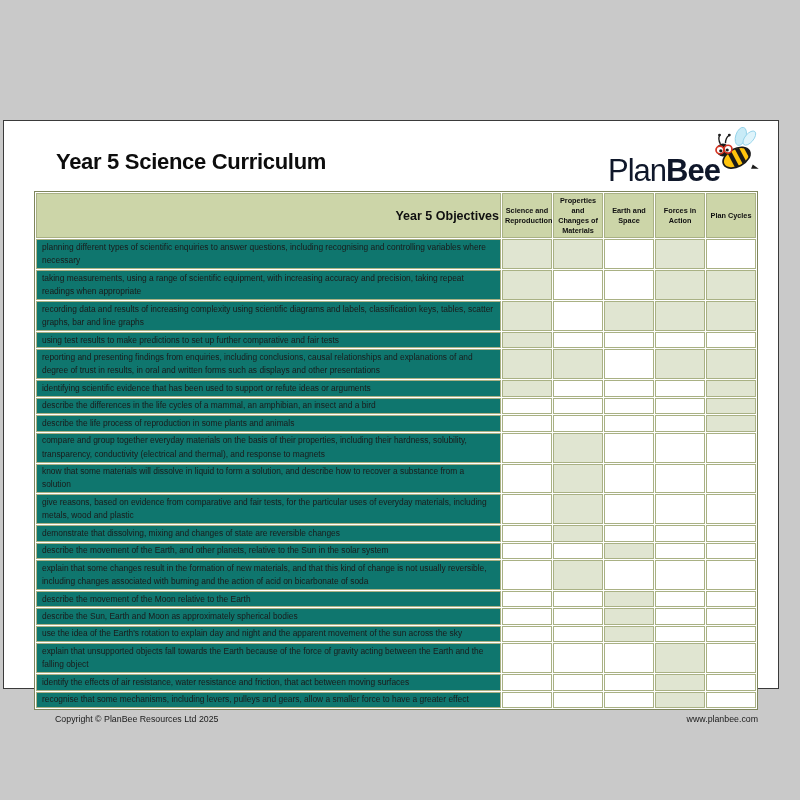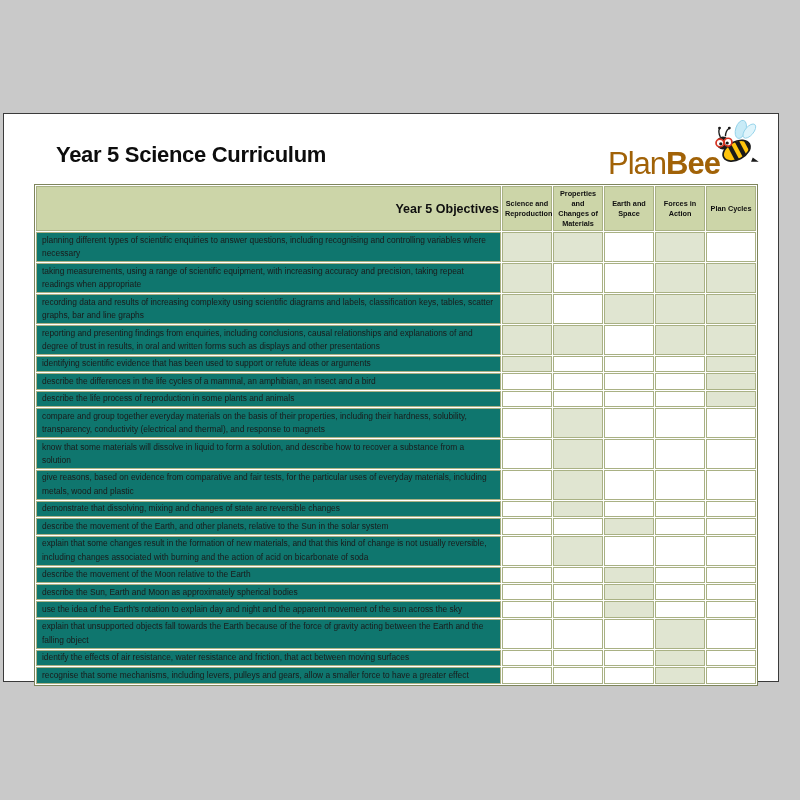--- a/index.html
+++ b/index.html
@@ -4,32 +4,32 @@
 <style>
   html,body{margin:0;padding:0;}
   body{
     width:800px;height:800px;position:relative;
     background:#c9c9c9;
     font-family:"Liberation Sans","DejaVu Sans",sans-serif;
     color:#111;
     -webkit-font-smoothing:antialiased;
   }
   .page{
-    position:absolute;left:3px;top:113px;width:776px;height:569px;
+    position:absolute;left:3px;top:120px;width:776px;height:569px;
     background:#ffffff;border:1px solid #3a3a3a;box-sizing:border-box;
   }
   .doc-title{
     position:absolute;left:52px;top:28px;
     font-size:22px;font-weight:bold;letter-spacing:-0.3px;color:#0d0d0d;
   }
   
   .logo{position:absolute;top:22px;right:30px;width:140px;height:48px;}
   .logo-text{
     position:absolute;left:0;bottom:2px;
-    font-size:31px;color:#a16207;letter-spacing:-1px;white-space:nowrap;
+    font-size:31px;color:#0f172a;letter-spacing:-1px;white-space:nowrap;
   }
   .logo-text .bee-bold{font-weight:bold;}
   .logo-bee{position:absolute;right:-12px;top:-16px;width:52px;height:46px;}
   
   .content{position:absolute;left:30px;top:70px;width:724px;}
   table.curriculum{
     width:724px;table-layout:fixed;
     border-collapse:separate;border-spacing:1.5px;
     background:#ffffff;
     border:1.5px solid #7e855c;
@@ -137,20 +137,28 @@
           </tr>
           <tr>
             <td class="obj">recording data and results of increasing complexity using scientific diagrams and labels, classification keys, tables, scatter graphs, bar and line graphs</td>
             <td class="mark shaded"></td>
             <td class="mark"></td>
             <td class="mark shaded"></td>
             <td class="mark shaded"></td>
             <td class="mark shaded"></td>
           </tr>
           <tr>
+            <td class="obj">using test results to make predictions to set up further comparative and fair tests</td>
+            <td class="mark shaded"></td>
+            <td class="mark"></td>
+            <td class="mark"></td>
+            <td class="mark"></td>
+            <td class="mark"></td>
+          </tr>
+          <tr>
             <td class="obj">reporting and presenting findings from enquiries, including conclusions, causal relationships and explanations of and degree of trust in results, in oral and written forms such as displays and other presentations</td>
             <td class="mark shaded"></td>
             <td class="mark shaded"></td>
             <td class="mark"></td>
             <td class="mark shaded"></td>
             <td class="mark shaded"></td>
           </tr>
           <tr>
             <td class="obj">identifying scientific evidence that has been used to support or refute ideas or arguments</td>
             <td class="mark shaded"></td>
@@ -267,15 +275,19 @@
             <td class="obj">recognise that some mechanisms, including levers, pulleys and gears, allow a smaller force to have a greater effect</td>
             <td class="mark"></td>
             <td class="mark"></td>
             <td class="mark"></td>
             <td class="mark shaded"></td>
             <td class="mark"></td>
           </tr>
         </tbody>
     </table>
 
+    <div class="footer-row">
+      <span class="copyright">Copyright © PlanBee Resources Ltd 2025</span>
+      <span>www.planbee.com</span>
+    </div>
   </div>
 
 </div>
 
 </body></html>

